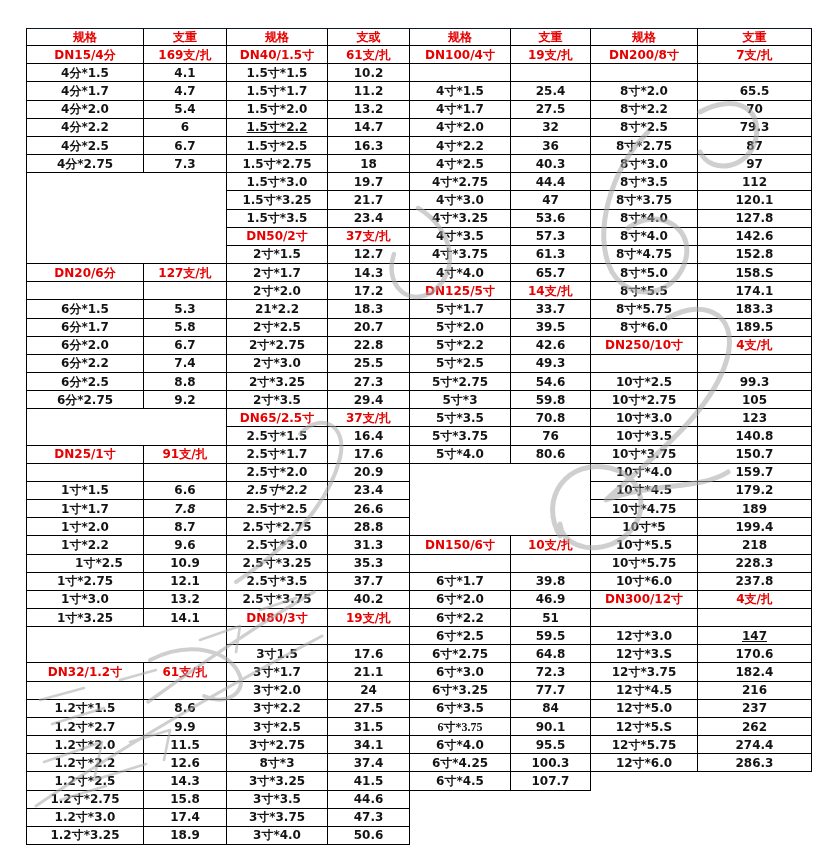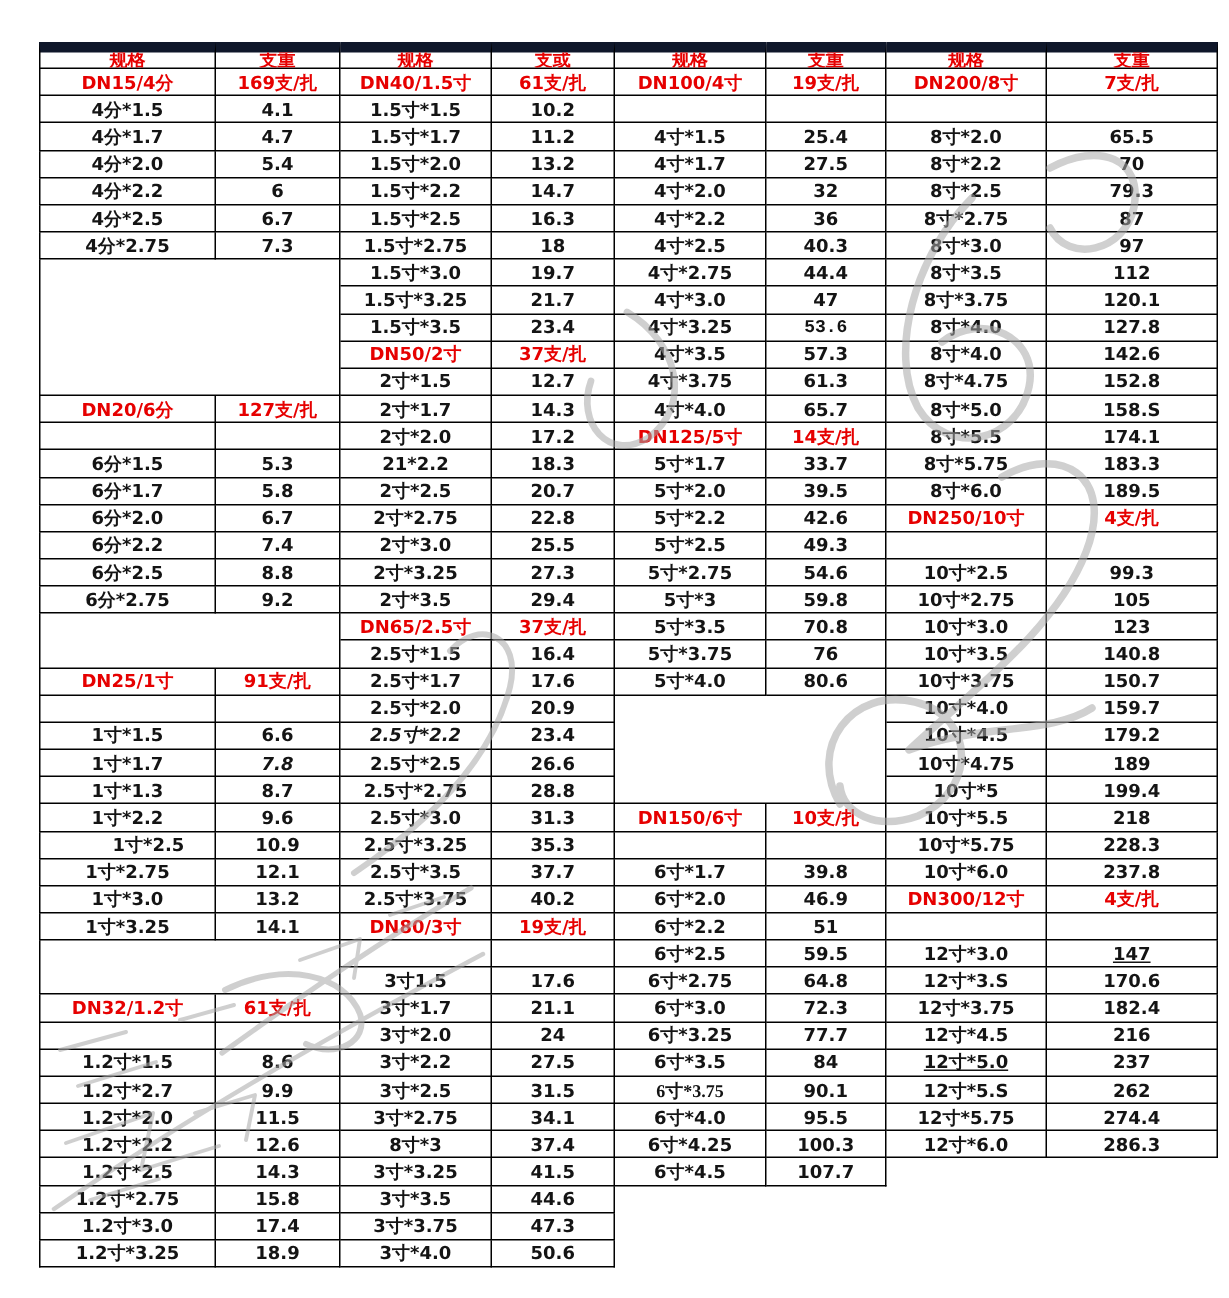--- a/index.html
+++ b/index.html
@@ -13,21 +13,21 @@
     grid-template-columns:118px 83px 101px 82px 101px 80px 107px 114px;
     grid-template-rows:repeat(45,18.16px);
   }
   .cell{
     border-right:1px solid #000;border-bottom:1px solid #000;
     display:flex;align-items:center;justify-content:center;
     font-weight:bold;font-size:12px;line-height:1;color:#141414;
     white-space:nowrap;overflow:hidden;
   }
   .cell.c0{border-left:1px solid #000;}
-  .cell.r0{border-top:7px solid #0f172a;}
+  .cell.r0{border-top:1px solid #0f172a;}
   .cell.red{color:#e60000;}
   .cell.italic{font-style:italic;}
   .wm{position:absolute;left:0;top:0;z-index:3;pointer-events:none;opacity:.55;}
 </style>
 </head>
 <body>
 
 <div class="spec-table">
     <div class="cell c0 r0 red" style="grid-area: 1 / 1;">规格</div>
     <div class="cell r0 red" style="grid-area: 1 / 2;">支重</div>
@@ -64,21 +64,21 @@
     <div class="cell" style="grid-area: 21 / 2;">9.2</div>
     <div class="cell c0" style="grid-area: 22 / 1 / span 2 / span 2;"></div>
     <div class="cell c0 red" style="grid-area: 24 / 1;">DN25/1寸</div>
     <div class="cell red" style="grid-area: 24 / 2;">91支/扎</div>
     <div class="cell c0" style="grid-area: 25 / 1;"></div>
     <div class="cell" style="grid-area: 25 / 2;"></div>
     <div class="cell c0" style="grid-area: 26 / 1;">1寸*1.5</div>
     <div class="cell" style="grid-area: 26 / 2;">6.6</div>
     <div class="cell c0" style="grid-area: 27 / 1;">1寸*1.7</div>
     <div class="cell italic" style="grid-area: 27 / 2;">7.8</div>
-    <div class="cell c0" style="grid-area: 28 / 1;">1寸*1.3</div>
+    <div class="cell c0" style="grid-area: 28 / 1;">1寸*2.0</div>
     <div class="cell" style="grid-area: 28 / 2;">8.7</div>
     <div class="cell c0" style="grid-area: 29 / 1;">1寸*2.2</div>
     <div class="cell" style="grid-area: 29 / 2;">9.6</div>
     <div class="cell c0" style="grid-area: 30 / 1; padding-left: 28px;">1寸*2.5</div>
     <div class="cell" style="grid-area: 30 / 2;">10.9</div>
     <div class="cell c0" style="grid-area: 31 / 1;">1寸*2.75</div>
     <div class="cell" style="grid-area: 31 / 2;">12.1</div>
     <div class="cell c0" style="grid-area: 32 / 1;">1寸*3.0</div>
     <div class="cell" style="grid-area: 32 / 2;">13.2</div>
     <div class="cell c0" style="grid-area: 33 / 1;">1寸*3.25</div>
@@ -107,21 +107,21 @@
     <div class="cell r0 red" style="grid-area: 1 / 3;">规格</div>
     <div class="cell r0 red" style="grid-area: 1 / 4;">支或</div>
     <div class="cell red" style="grid-area: 2 / 3;">DN40/1.5寸</div>
     <div class="cell red" style="grid-area: 2 / 4;">61支/扎</div>
     <div class="cell" style="grid-area: 3 / 3;">1.5寸*1.5</div>
     <div class="cell" style="grid-area: 3 / 4;">10.2</div>
     <div class="cell" style="grid-area: 4 / 3;">1.5寸*1.7</div>
     <div class="cell" style="grid-area: 4 / 4;">11.2</div>
     <div class="cell" style="grid-area: 5 / 3;">1.5寸*2.0</div>
     <div class="cell" style="grid-area: 5 / 4;">13.2</div>
-    <div class="cell" style="grid-area: 6 / 3;">1.5寸*2.2</div>
+    <div class="cell" style="grid-area: 6 / 3; text-decoration: underline;">1.5寸*2.2</div>
     <div class="cell" style="grid-area: 6 / 4;">14.7</div>
     <div class="cell" style="grid-area: 7 / 3;">1.5寸*2.5</div>
     <div class="cell" style="grid-area: 7 / 4;">16.3</div>
     <div class="cell" style="grid-area: 8 / 3;">1.5寸*2.75</div>
     <div class="cell" style="grid-area: 8 / 4;">18</div>
     <div class="cell" style="grid-area: 9 / 3;">1.5寸*3.0</div>
     <div class="cell" style="grid-area: 9 / 4;">19.7</div>
     <div class="cell" style="grid-area: 10 / 3;">1.5寸*3.25</div>
     <div class="cell" style="grid-area: 10 / 4;">21.7</div>
     <div class="cell" style="grid-area: 11 / 3;">1.5寸*3.5</div>
@@ -208,21 +208,21 @@
     <div class="cell" style="grid-area: 6 / 6;">32</div>
     <div class="cell" style="grid-area: 7 / 5;">4寸*2.2</div>
     <div class="cell" style="grid-area: 7 / 6;">36</div>
     <div class="cell" style="grid-area: 8 / 5;">4寸*2.5</div>
     <div class="cell" style="grid-area: 8 / 6;">40.3</div>
     <div class="cell" style="grid-area: 9 / 5;">4寸*2.75</div>
     <div class="cell" style="grid-area: 9 / 6;">44.4</div>
     <div class="cell" style="grid-area: 10 / 5;">4寸*3.0</div>
     <div class="cell" style="grid-area: 10 / 6;">47</div>
     <div class="cell" style="grid-area: 11 / 5;">4寸*3.25</div>
-    <div class="cell" style="grid-area: 11 / 6; font-family: Liberation Mono, monospace;">53.6</div>
+    <div class="cell" style="grid-area: 11 / 6;">53.6</div>
     <div class="cell" style="grid-area: 12 / 5;">4寸*3.5</div>
     <div class="cell" style="grid-area: 12 / 6;">57.3</div>
     <div class="cell" style="grid-area: 13 / 5;">4寸*3.75</div>
     <div class="cell" style="grid-area: 13 / 6;">61.3</div>
     <div class="cell" style="grid-area: 14 / 5;">4寸*4.0</div>
     <div class="cell" style="grid-area: 14 / 6;">65.7</div>
     <div class="cell red" style="grid-area: 15 / 5;">DN125/5寸</div>
     <div class="cell red" style="grid-area: 15 / 6;">14支/扎</div>
     <div class="cell" style="grid-area: 16 / 5;">5寸*1.7</div>
     <div class="cell" style="grid-area: 16 / 6;">33.7</div>
@@ -338,21 +338,21 @@
     <div class="cell" style="grid-area: 33 / 7;"></div>
     <div class="cell" style="grid-area: 33 / 8;"></div>
     <div class="cell" style="grid-area: 34 / 7;">12寸*3.0</div>
     <div class="cell" style="grid-area: 34 / 8; text-decoration: underline;">147</div>
     <div class="cell" style="grid-area: 35 / 7;">12寸*3.S</div>
     <div class="cell" style="grid-area: 35 / 8;">170.6</div>
     <div class="cell" style="grid-area: 36 / 7;">12寸*3.75</div>
     <div class="cell" style="grid-area: 36 / 8;">182.4</div>
     <div class="cell" style="grid-area: 37 / 7;">12寸*4.5</div>
     <div class="cell" style="grid-area: 37 / 8;">216</div>
-    <div class="cell" style="grid-area: 38 / 7; text-decoration: underline;">12寸*5.0</div>
+    <div class="cell" style="grid-area: 38 / 7;">12寸*5.0</div>
     <div class="cell" style="grid-area: 38 / 8;">237</div>
     <div class="cell" style="grid-area: 39 / 7;">12寸*5.S</div>
     <div class="cell" style="grid-area: 39 / 8;">262</div>
     <div class="cell" style="grid-area: 40 / 7;">12寸*5.75</div>
     <div class="cell" style="grid-area: 40 / 8;">274.4</div>
     <div class="cell" style="grid-area: 41 / 7;">12寸*6.0</div>
     <div class="cell" style="grid-area: 41 / 8;">286.3</div>
   </div>
 
 <svg class="wm" width="819" height="865" viewBox="0 0 819 865">

